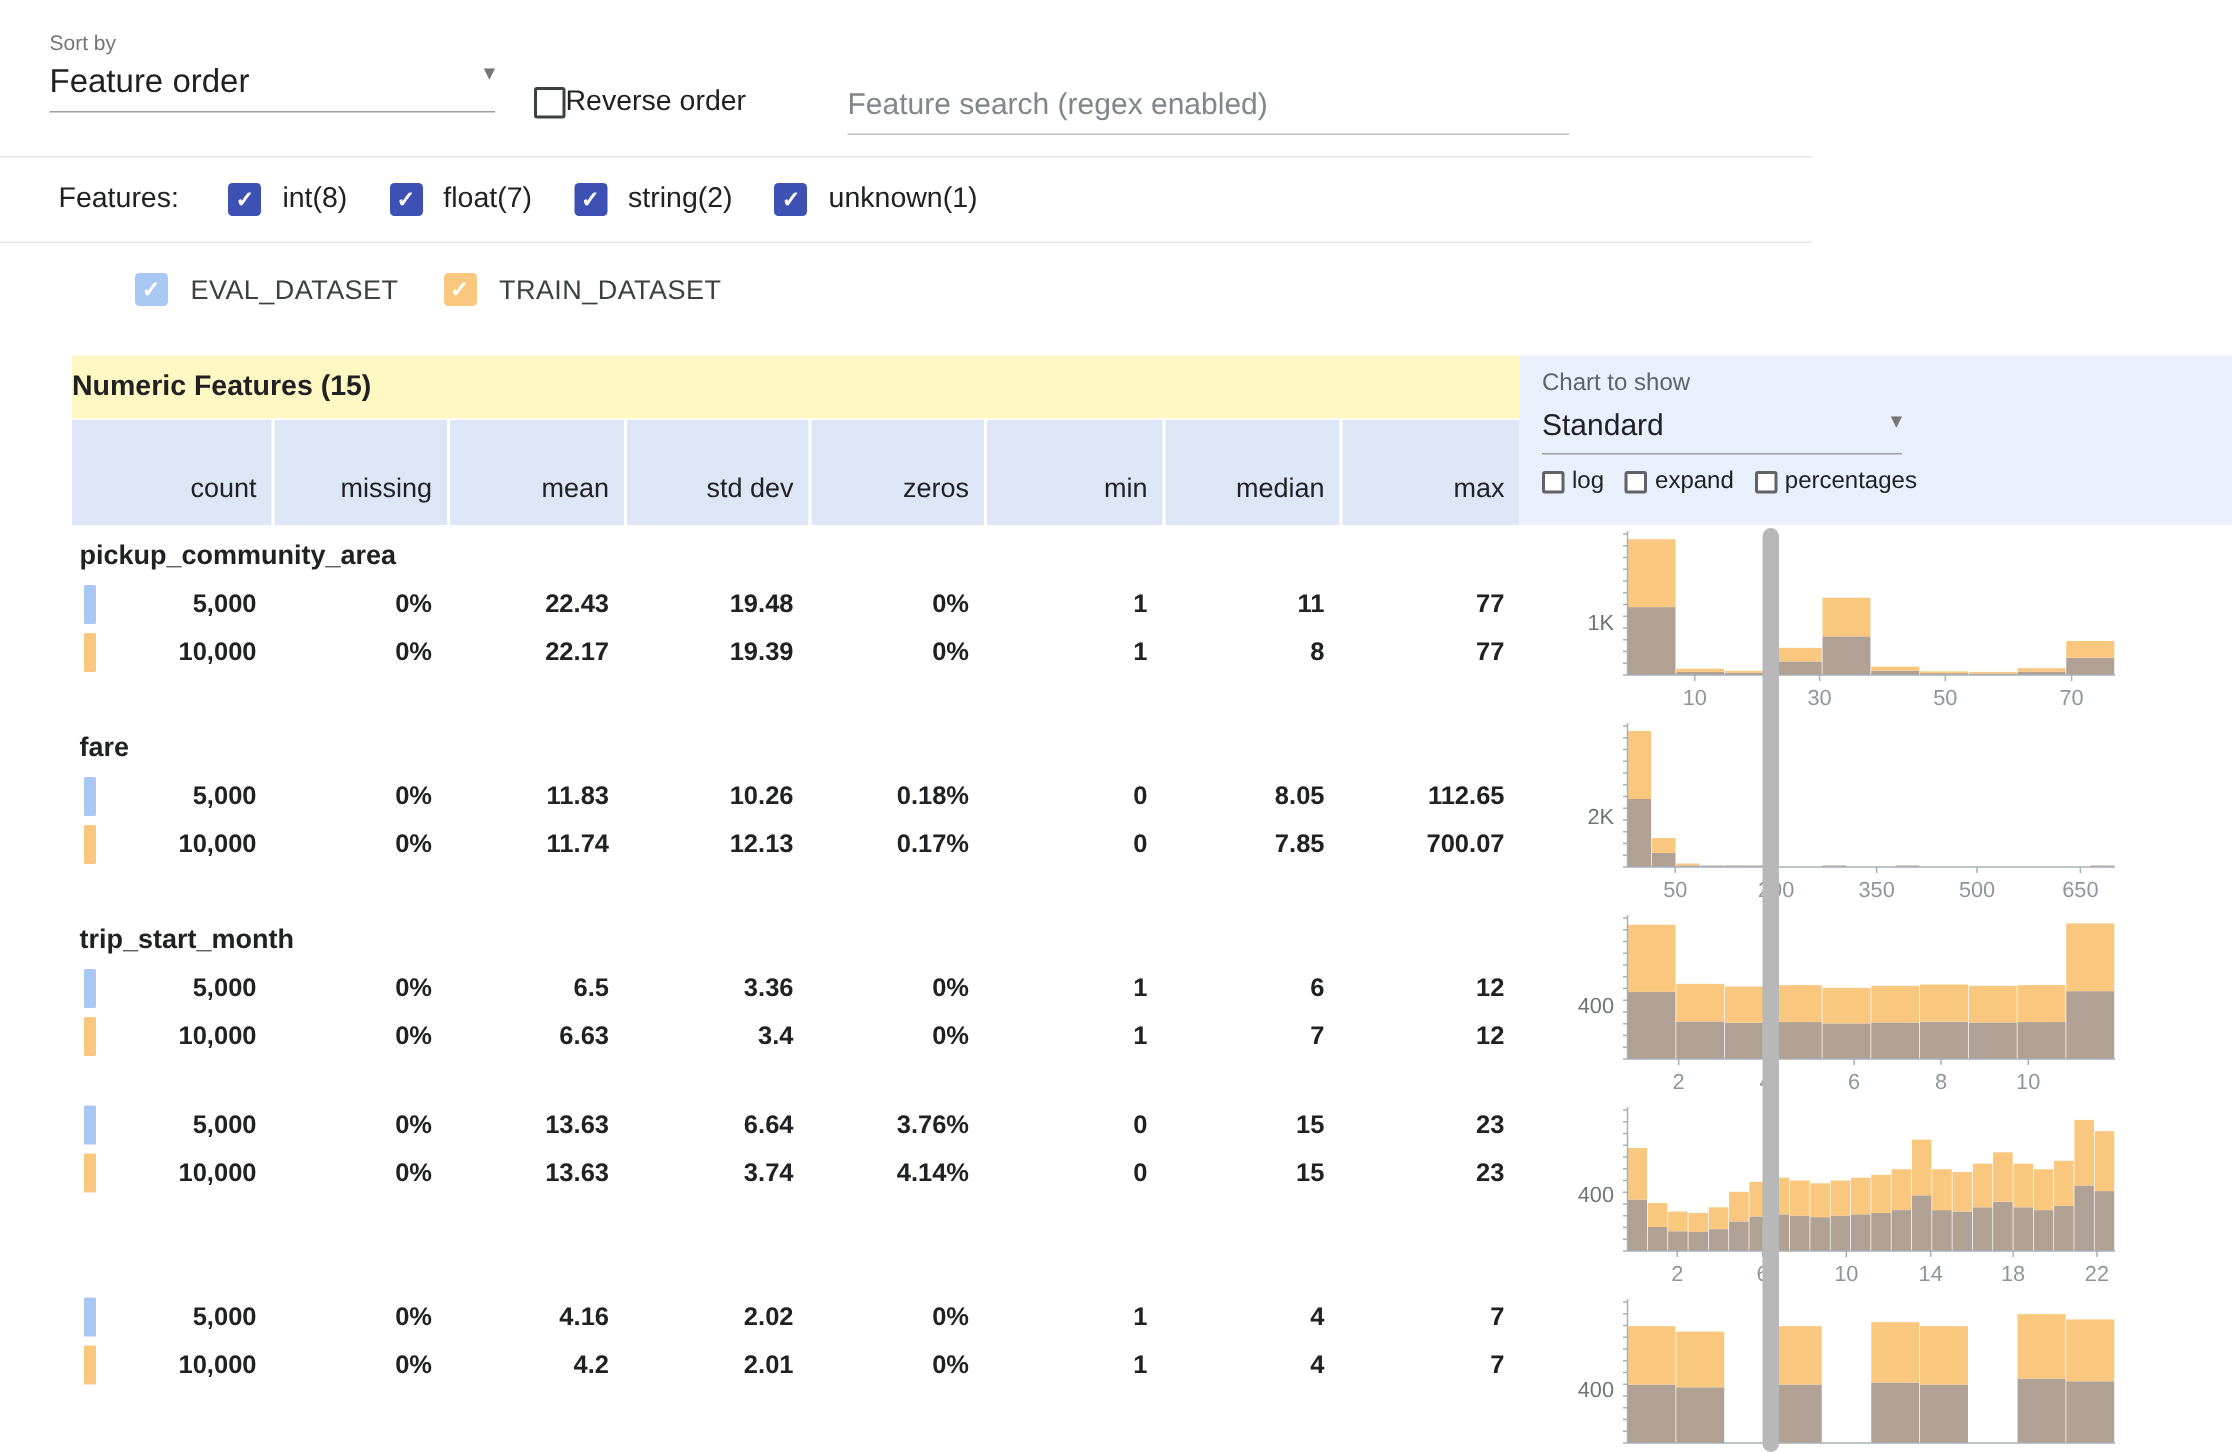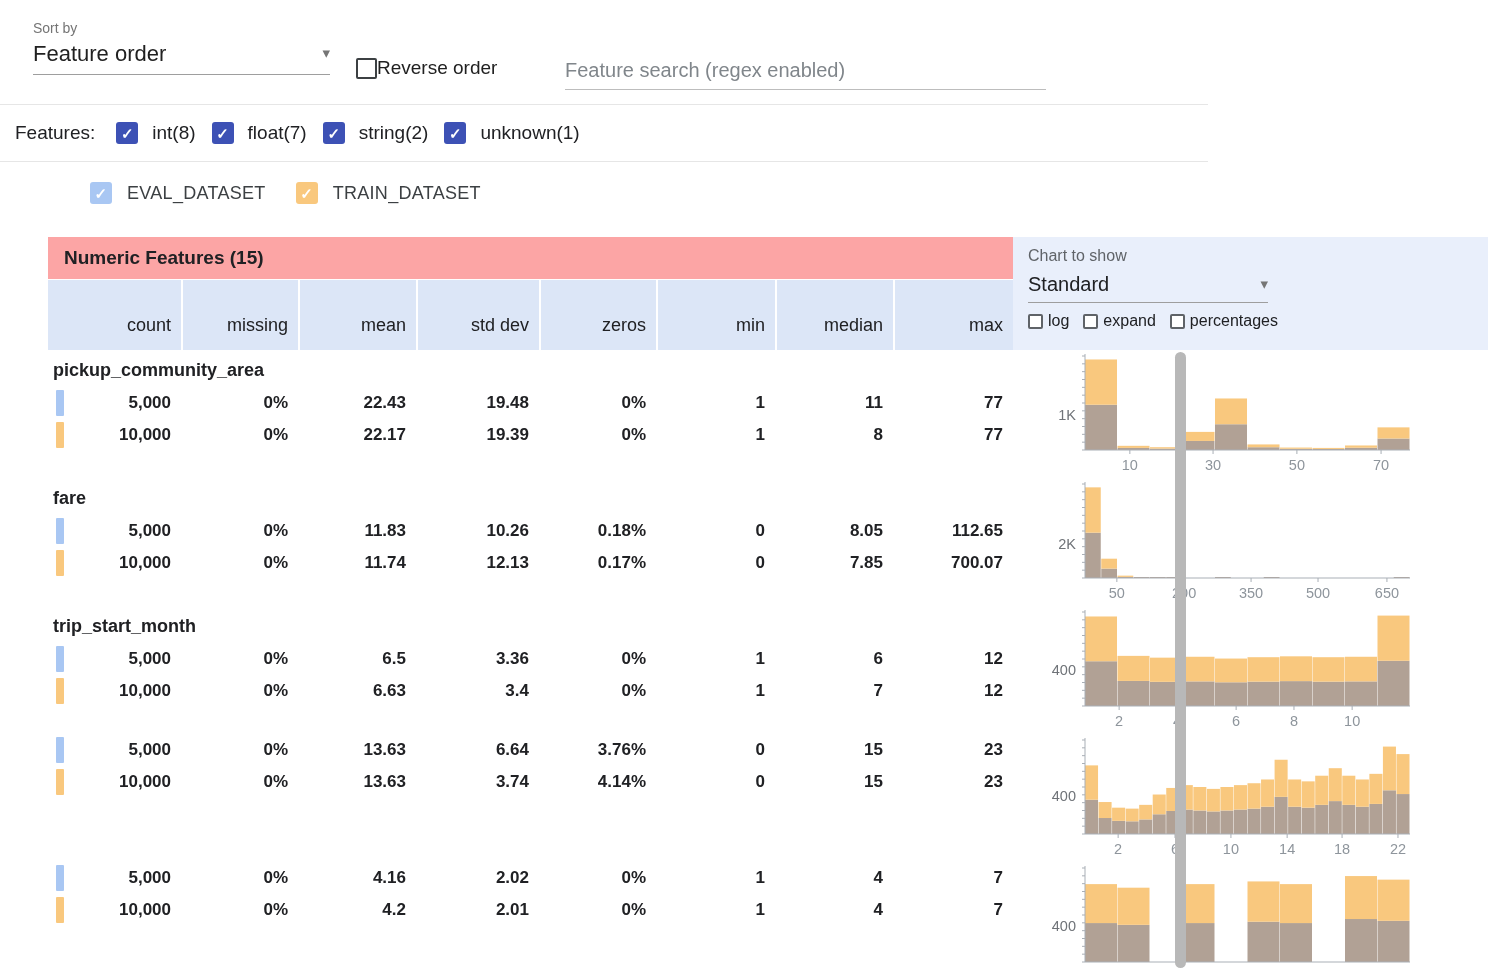--- a/index.html
+++ b/index.html
@@ -4,52 +4,52 @@
 <style>
   * { box-sizing: border-box; margin: 0; padding: 0; }
   html,body { width:1488px; height:968px; overflow:hidden; background:#fff;
     font-family:"Liberation Sans", sans-serif; color:#202124; }
   .app { position:relative; width:1208px; height:968px; }
 
   
   .toolbar { position:relative; height:105px; border-bottom:1px solid #e6e6e6; }
   .sort-group { position:absolute; left:33px; top:20px; width:297px; }
   .sort-caption { font-size:14px; color:#757575; }
-  .select { display:flex; justify-content:space-between; align-items:center;
+  .select { display:flex; justify-content:space-between; align-items:flex-start;
     border-bottom:1px solid #9e9e9e; padding-bottom:7px; cursor:pointer; }
   .sort-select { margin-top:5px; font-size:22px; color:#212121; }
   .dd-arrow { color:#757575; font-size:15px; line-height:1; padding-bottom:3px; }
   .reverse-group { position:absolute; left:356px; top:57px; display:flex;
     align-items:center; font-size:19px; color:#212121; cursor:pointer; }
   .cb-empty { width:21px; height:21px; border:2px solid #3c4043; border-radius:2px; background:#fff; }
   .search { position:absolute; left:565px; top:52px; width:481px; border:none;
     border-bottom:1px solid #bdbdbd; outline:none; font-size:20px; padding:7px 0;
     font-family:"Liberation Sans", sans-serif; color:#202124; background:transparent; }
   .search::placeholder { color:#80868b; }
 
   
   .filter-bar { height:57px; border-bottom:1px solid #e6e6e6; display:flex;
-    align-items:center; padding-left:15px; gap:16px; }
+    align-items:center; padding-left:39px; gap:28px; }
   .features-label { font-size:19px; margin-right:5px; }
   .filter-item { display:flex; align-items:center; gap:14px; font-size:19px; cursor:pointer; }
   .cb { width:22px; height:22px; border-radius:3px; display:inline-flex;
     align-items:center; justify-content:center; flex:none; }
   .check { color:#fff; font-size:15px; font-weight:700; line-height:1; }
 
   
   .legend-row { height:62px; display:flex; align-items:center; padding-left:90px; gap:30px; }
   .legend-item { display:flex; align-items:center; gap:15px; font-size:18px;
     color:#3c4043; letter-spacing:.3px; cursor:pointer; }
 
   
   .main { margin-left:48px; margin-top:13px; width:1440px; }
   .table-head { display:flex; height:113px; }
   .left-head { width:965px; display:flex; flex-direction:column; }
-  .title-band { height:42px; background:#fca5a5; display:flex; align-items:center;
-    padding-left:16px; font-size:19px; font-weight:700; margin-bottom:1px; }
+  .title-band { height:42px; background:#fef9c3; display:flex; align-items:center;
+    padding-left:0; font-size:19px; font-weight:700; margin-bottom:1px; }
   .grid8 { display:grid; grid-template-columns:133px 115px 116px 121px 115px 117px 116px 118px;
     column-gap:2px; }
   .col-headers { flex:1; }
   .col-h { background:#dce6f7; display:flex; align-items:flex-end; justify-content:flex-end;
     padding:0 10px 14px 0; font-size:18px; color:#202124; }
 
   .chart-controls { flex:1; background:#e9effb; padding:10px 0 0 15px; }
   .cc-label { font-size:16px; color:#5f6368; }
   .cc-select { width:240px; margin-top:8px; font-size:20px; padding-bottom:6px; }
   .cc-toggles { display:flex; align-items:center; gap:14px; margin-top:9px; }

